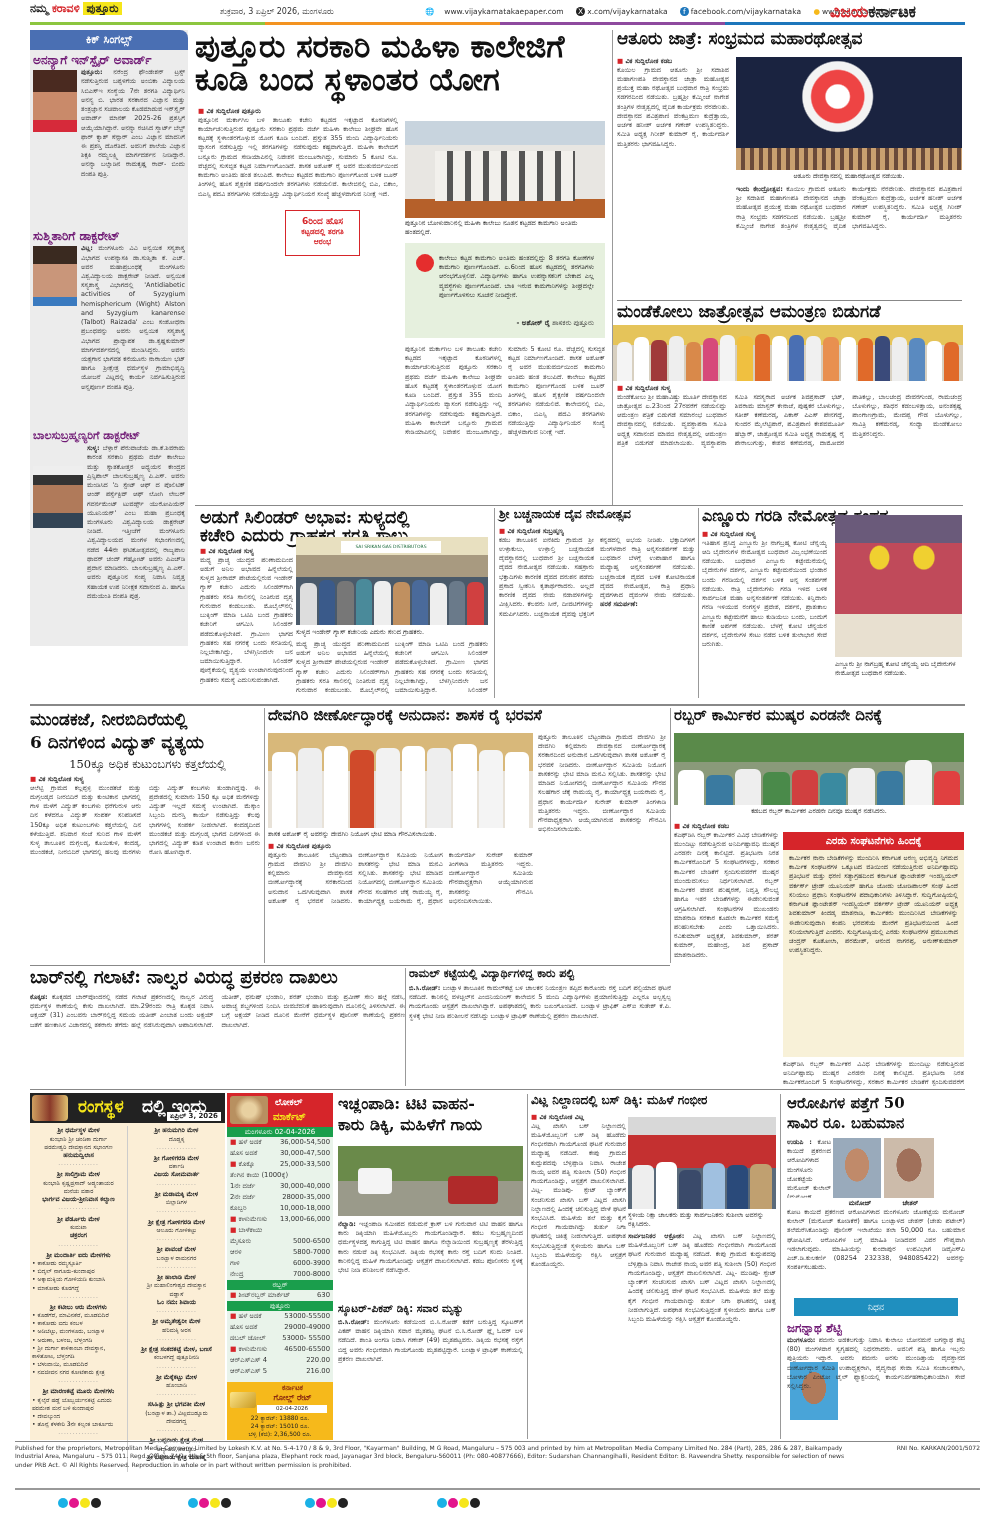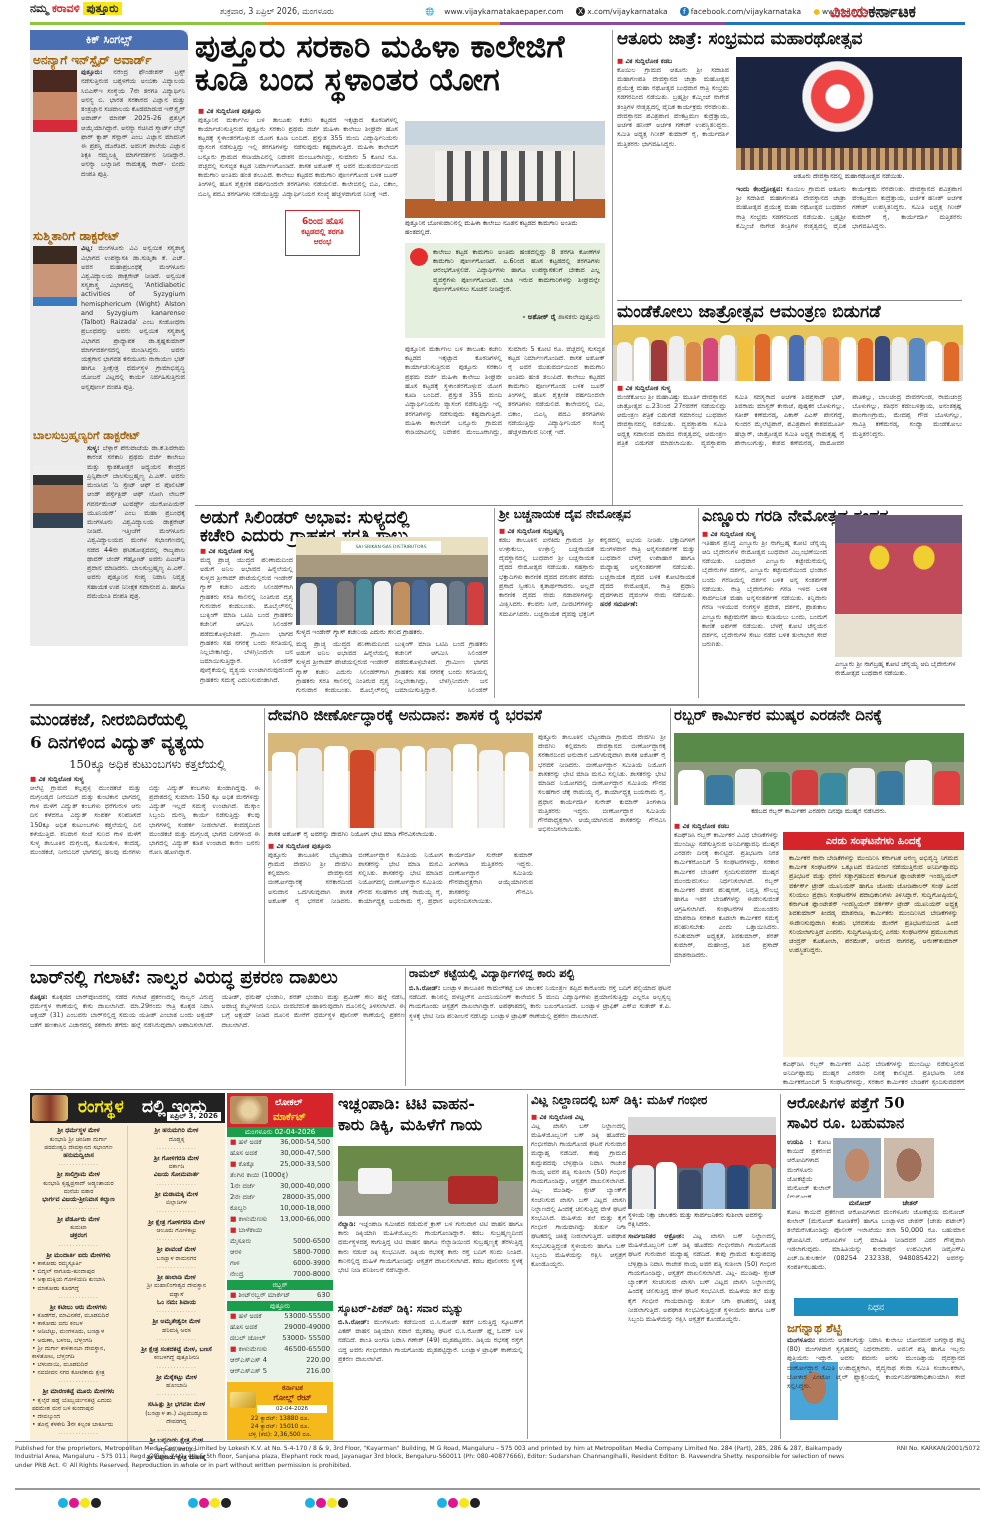--- a/index.html
+++ b/index.html
@@ -18,21 +18,21 @@
 .col-rule{background:#999;width:1px}
 .hrule{background:#888;height:2px}
 .headline{font-family:"DejaVu Serif",serif;font-weight:bold;color:#111;line-height:1.05}
 .txt{font-size:6.5px;line-height:1.42;color:#333;text-align:justify;overflow:hidden}
 .byline{font-size:6.5px;font-weight:bold;color:#333}
 .byline::before{content:"■ ";color:#d6252a}
 .photo{background:linear-gradient(135deg,#8a7a60,#3a4a5a);overflow:hidden}
 .caption{font-size:6.5px;color:#222;line-height:1.4}
 .panel-grey{background:#ececec}
 .sec-tab{background:#4a6fb3;color:#fff;text-align:center;font-weight:bold;font-size:11px;border-radius:0 8px 0 0}
-.sub-hl{font-family:"DejaVu Serif",serif;font-weight:bold;font-size:13px;color:#a16207}
+.sub-hl{font-family:"DejaVu Serif",serif;font-weight:bold;font-size:13px;color:#701a75}
 .quote-box{background:#e6f0de}
 .red-dot{width:18px;height:18px;border-radius:50%;background:#e52d2d}
 .box-cream{background:#f8f1d8}
 .box-red-hdr{background:#d6252a;color:#fff;text-align:center;font-weight:bold;font-size:10px}
 .market{background:#e9f3ea}
 .market-row{display:flex;justify-content:space-between;font-size:6.8px;padding:0 3px;height:11px;line-height:11px;color:#333}
 .market-row.sec .lbl::before{content:"■ ";color:#d6252a}
 .market-green{background:#1a9e4c;color:#fff;text-align:center;font-size:7px;height:10px;line-height:10px}
 .gold{background:#f6b91b}
 .ranga{background:#fbeed6}
@@ -96,21 +96,21 @@
 </div>
 <div class="abs" style="left:285px;top:210px;width:75px;height:46px;border:1px solid #d6252a;background:#fff;text-align:center;font-size:7.5px;font-weight:bold;color:#d6252a;padding-top:4px">
   <div style="font-size:9px">6ರಿಂದ ಹೊಸ</div>
   <div>ಕಟ್ಟಡದಲ್ಲಿ ತರಗತಿ</div>
   <div>ಆರಂಭ</div>
 </div>
 <div class="abs photo" style="left:405px;top:121px;width:200px;height:97px;background:linear-gradient(180deg,#c8d4de 0 25%,#e8e6e2 25% 80%,#b5602a 80%)">
   <div style="position:absolute;left:30px;top:30px;width:140px;height:50px;background:repeating-linear-gradient(90deg,#f2f0ec 0 12px,#555 12px 18px)"></div>
 </div>
 <div class="abs caption" style="left:405px;top:219px;width:200px">ಪುತ್ತೂರಿನ ಬೋಳುವಾರಿನಲ್ಲಿ ಮಹಿಳಾ ಕಾಲೇಜು ನೂತನ ಕಟ್ಟಡದ ಕಾಮಗಾರಿ ಅಂತಿಮ ಹಂತದಲ್ಲಿದೆ.</div>
-<div class="abs quote-box" style="left:405px;top:243px;width:200px;height:95px;padding:5px">
+<div class="abs quote-box" style="left:405px;top:243px;width:200px;height:95px;padding:11px">
   <div class="red-dot" style="float:left;margin-right:5px"></div>
   <div class="txt" style="height:60px;color:#222">ಕಾಲೇಜು ಕಟ್ಟಡ ಕಾಮಗಾರಿ ಅಂತಿಮ ಹಂತದಲ್ಲಿದ್ದು 8 ತರಗತಿ ಕೋಣೆಗಳ ಕಾಮಗಾರಿ ಪೂರ್ಣಗೊಂಡಿದೆ. ಏ.6ರಿಂದ ಹೊಸ ಕಟ್ಟಡದಲ್ಲಿ ತರಗತಿಗಳು ಆರಂಭಗೊಳ್ಳಲಿವೆ. ವಿದ್ಯಾರ್ಥಿಗಳು ಹಾಗೂ ಉಪನ್ಯಾಸಕರಿಗೆ ಬೇಕಾದ ಎಲ್ಲ ವ್ಯವಸ್ಥೆಗಳು ಪೂರ್ಣಗೊಂಡಿವೆ. ಬಾಕಿ ಇರುವ ಕಾಮಗಾರಿಗಳನ್ನು ಶೀಘ್ರದಲ್ಲೇ ಪೂರ್ಣಗೊಳಿಸಲು ಸೂಚನೆ ನೀಡಿದ್ದೇನೆ.</div>
   <div style="text-align:right;font-size:7px;margin-top:5px"><b>- ಅಶೋಕ್ ರೈ</b> <span>ಶಾಸಕರು ಪುತ್ತೂರು</span></div>
 </div>
 <div class="abs txt" style="left:405px;top:345px;width:200px;height:150px;column-count:2;column-gap:6px">ಪುತ್ತೂರಿನ ಮರ್ಕಾಗಿಲ ಬಳಿ ತಾಲೂಕು ಕಚೇರಿ ಕಟ್ಟಡದ ಇಕ್ಕಟ್ಟಾದ ಕೊಠಡಿಗಳಲ್ಲಿ ಕಾರ್ಯಾಚರಿಸುತ್ತಿರುವ ಪುತ್ತೂರು ಸರಕಾರಿ ಪ್ರಥಮ ದರ್ಜೆ ಮಹಿಳಾ ಕಾಲೇಜು ಶೀಘ್ರವೇ ಹೊಸ ಕಟ್ಟಡಕ್ಕೆ ಸ್ಥಳಾಂತರಗೊಳ್ಳುವ ಯೋಗ ಕೂಡಿ ಬಂದಿದೆ. ಪ್ರಸ್ತುತ 355 ಮಂದಿ ವಿದ್ಯಾರ್ಥಿನಿಯರು ವ್ಯಾಸಂಗ ನಡೆಸುತ್ತಿದ್ದು ಇಲ್ಲಿ ತರಗತಿಗಳನ್ನು ನಡೆಸುವುದು ಕಷ್ಟವಾಗುತ್ತಿದೆ. ಮಹಿಳಾ ಕಾಲೇಜಿಗೆ ಬನ್ನೂರು ಗ್ರಾಮದ ಸೇಡಿಯಾಪಿನಲ್ಲಿ ನಿವೇಶನ ಮಂಜೂರಾಗಿದ್ದು, ಸುಮಾರು 5 ಕೋಟಿ ರೂ. ವೆಚ್ಚದಲ್ಲಿ ಸುಸಜ್ಜಿತ ಕಟ್ಟಡ ನಿರ್ಮಾಣಗೊಂಡಿದೆ. ಶಾಸಕ ಅಶೋಕ್ ರೈ ಅವರ ಮುತುವರ್ಜಿಯಿಂದ ಕಾಮಗಾರಿ ಅಂತಿಮ ಹಂತ ತಲುಪಿದೆ. ಕಾಲೇಜು ಕಟ್ಟಡದ ಕಾಮಗಾರಿ ಪೂರ್ಣಗೊಂಡ ಬಳಿಕ ಜೂನ್ ತಿಂಗಳಲ್ಲಿ ಹೊಸ ಶೈಕ್ಷಣಿಕ ವರ್ಷದಿಂದಲೇ ತರಗತಿಗಳು ನಡೆಯಲಿವೆ. ಕಾಲೇಜಿನಲ್ಲಿ ಬಿಎ, ಬಿಕಾಂ, ಬಿಎಸ್ಸಿ ಪದವಿ ತರಗತಿಗಳು ನಡೆಯುತ್ತಿದ್ದು ವಿದ್ಯಾರ್ಥಿನಿಯರ ಸಂಖ್ಯೆ ಹೆಚ್ಚಳವಾಗುವ ನಿರೀಕ್ಷೆ ಇದೆ.</div>
 <div class="abs col-rule" style="left:612px;top:30px;height:475px"></div>
 
 <div class="abs headline" style="left:617px;top:30px;width:345px;font-size:17px">ಆತೂರು ಜಾತ್ರೆ: ಸಂಭ್ರಮದ ಮಹಾರಥೋತ್ಸವ</div>
 <div class="abs" style="left:617px;top:57px;width:112px">
   <div class="byline">ವಿಕ ಸುದ್ದಿಲೋಕ ಕಡಬ</div>

